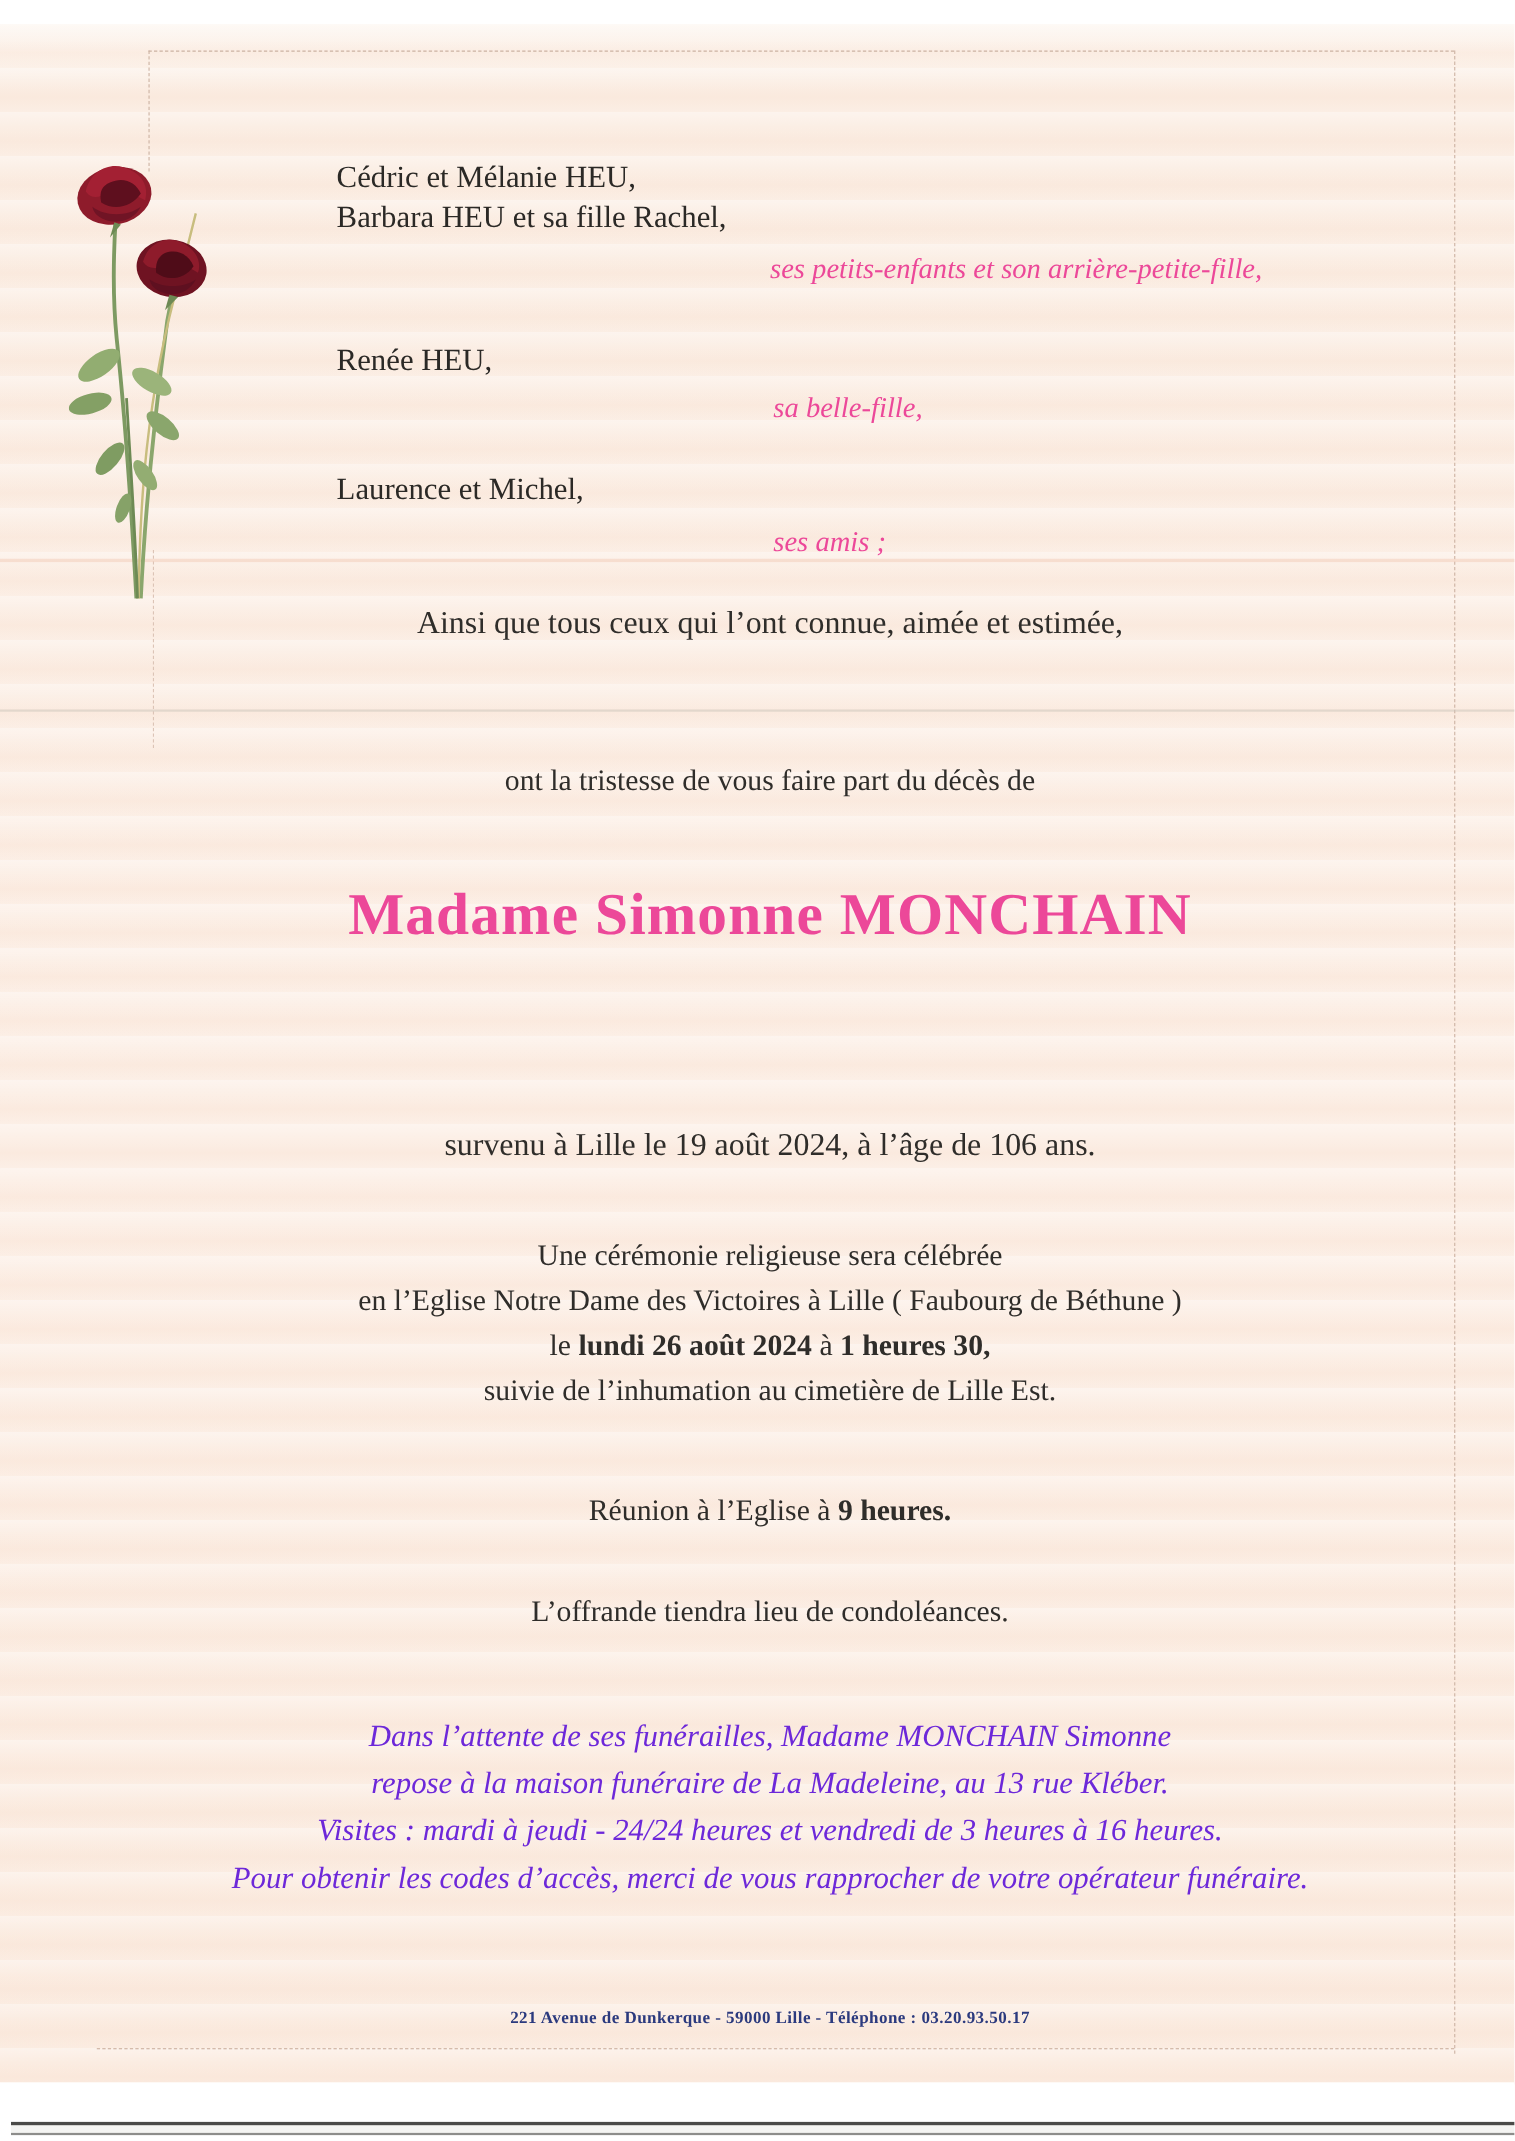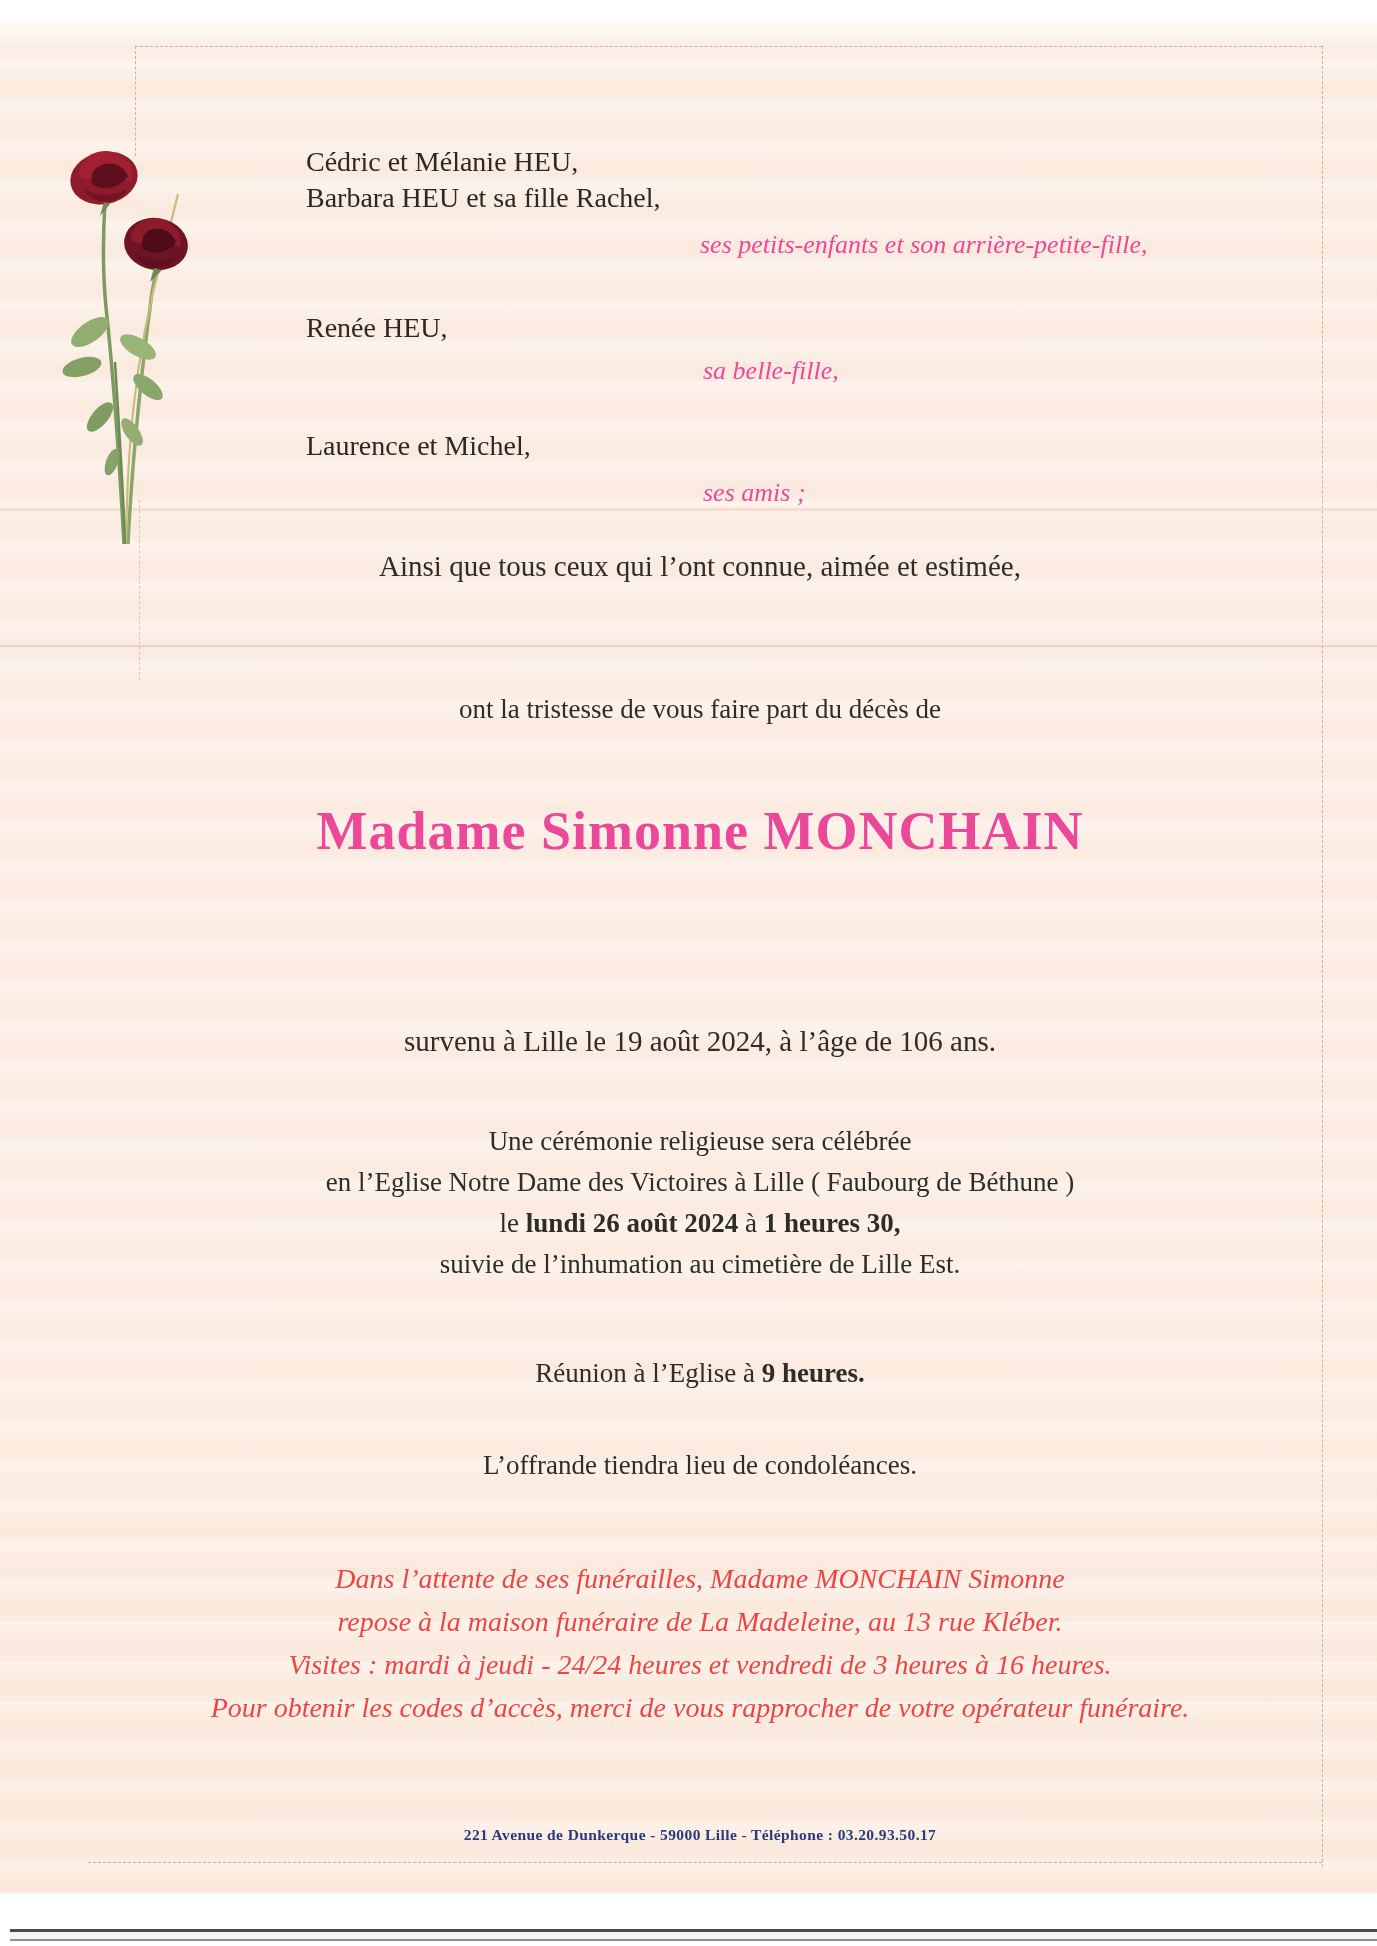--- a/index.html
+++ b/index.html
@@ -19,21 +19,21 @@
         rgba(255,255,255,0.35) 0px, rgba(255,255,255,0.0) 14px,
         rgba(247,219,201,0.25) 26px, rgba(255,255,255,0.0) 40px),
       linear-gradient(180deg,#fdf6f0 0px,#fbeee4 60px,#fcefe6 55%,#fbece1 100%);
   }
   .line{position:absolute;white-space:nowrap;}
   .names{font-size:28px;color:#2b2926;}
   .relation{font-size:26px;font-style:italic;color:#ec4899;}
   .center{left:100px;width:1200px;text-align:center;}
   .body-line{font-size:27px;color:#2f2d2a;}
   .title-line{font-size:54px;font-weight:bold;color:#ec4899;letter-spacing:1px;}
-  .italic-line{font-size:28px;font-style:italic;color:#ef4444;}
+  .italic-line{font-size:28px;font-style:italic;color:#6d28d9;}
   .footer-line{font-weight:bold;letter-spacing:0.4px;}
   .b{font-weight:bold;}
   
   .dash{position:absolute;border:0 dashed #ccb2a2;}
   .dash-top{left:135px;top:46px;width:1187px;height:0;border-top-width:1px;}
   .dash-right{left:1322px;top:46px;width:0;height:1821px;border-left-width:1px;}
   .dash-bottom{left:88px;top:1862px;width:1234px;height:0;border-top-width:1px;border-color:#c6a996;}
   .dash-left-a{left:135px;top:46px;width:0;height:110px;border-left-width:1px;}
   .dash-left-b{left:139px;top:500px;width:0;height:180px;border-left-width:1px;border-color:#dcc4b6;}
   

